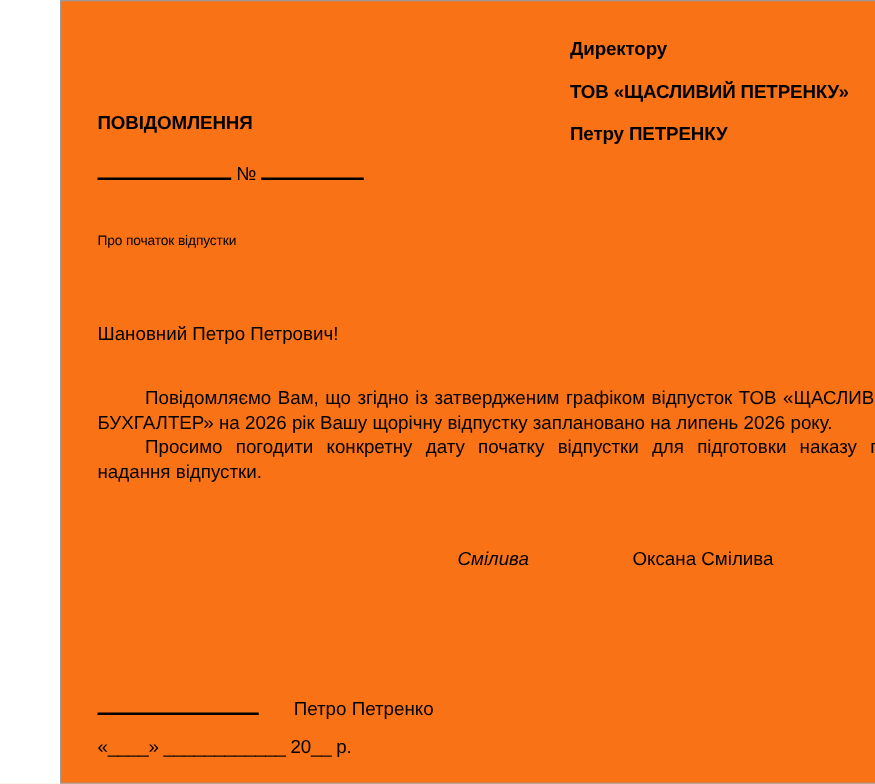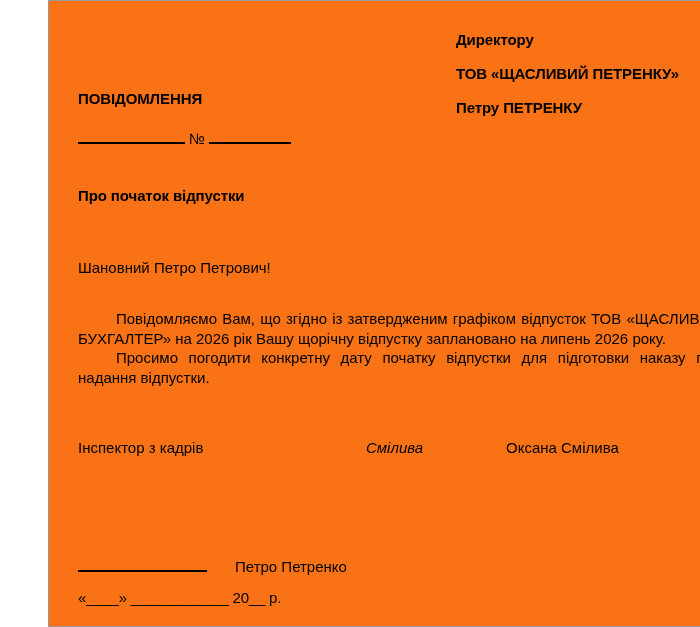--- a/index.html
+++ b/index.html
@@ -74,22 +74,22 @@
     padding: 0 4px;
     font-size: 15px;
     font-weight: normal;
     vertical-align: baseline;
   }
 
   .subject {
     position: absolute;
     left: 0;
     top: 186px;
-    font-size: 15px;
-    font-weight: bold;
+    font-size: 11px;
+    font-weight: normal;
     letter-spacing: -0.1px;
   }
 
   
   .salutation {
     position: absolute;
     left: 0;
     top: 258px;
     width: 643px;
     text-align: left;
@@ -192,21 +192,20 @@
     <div class="subject">Про початок відпустки</div>
 
     <div class="salutation">Шановний Петро Петрович!</div>
 
     <div class="body-text">
       <p>Повідомляємо Вам, що згідно із затвердженим графіком відпусток ТОВ «ЩАСЛИВИЙ БУХГАЛТЕР» на 2026 рік Вашу щорічну відпустку заплановано на липень 2026 року.</p>
       <p>Просимо погодити конкретну дату початку відпустки для підготовки наказу про надання відпустки.</p>
     </div>
 
     <div class="signature-row">
-      <span class="position">Інспектор з кадрів</span>
       <span class="sign-script">Смілива</span>
       <span class="sign-name">Оксана Смілива</span>
     </div>
 
     <div class="receipt-name-row"><span class="blank"></span><span class="recipient">Петро Петренко</span></div>
     <div class="date-line">«____» ____________ 20__ р.</div>
 
   </div>
 </div>
 

